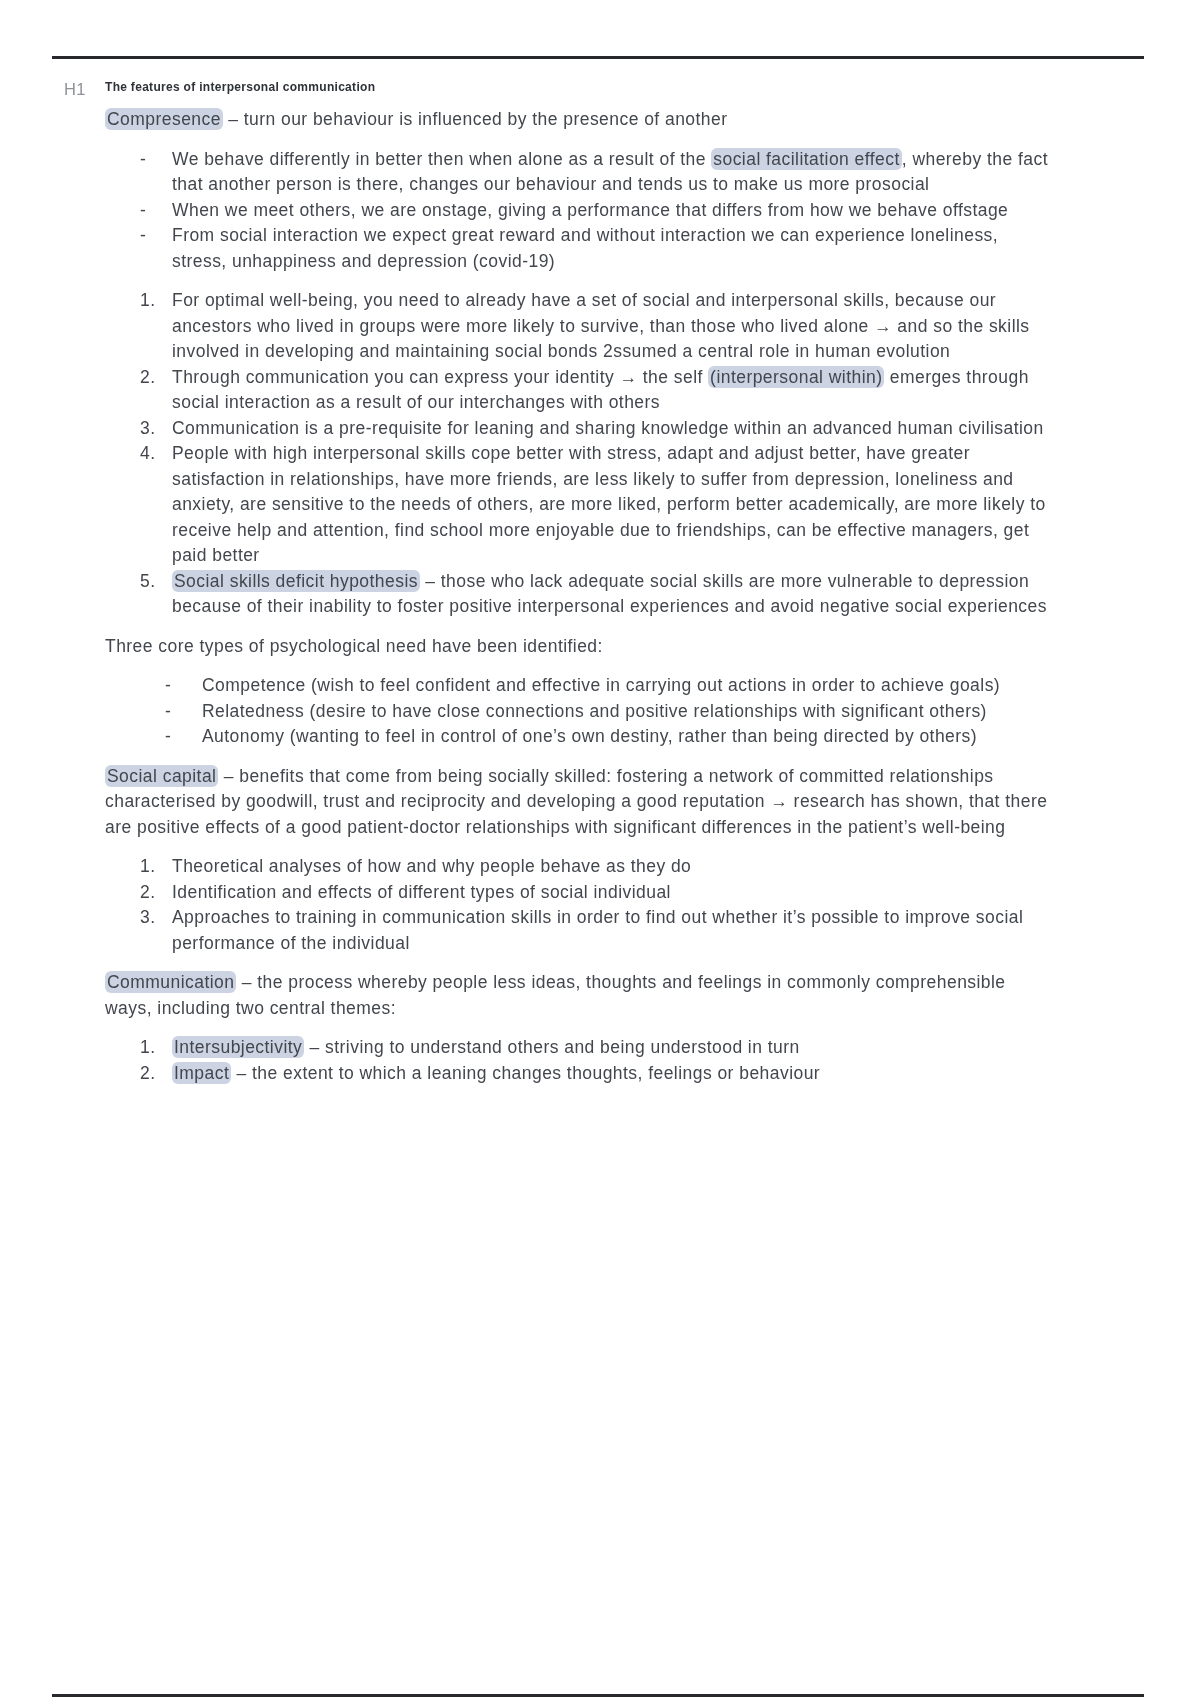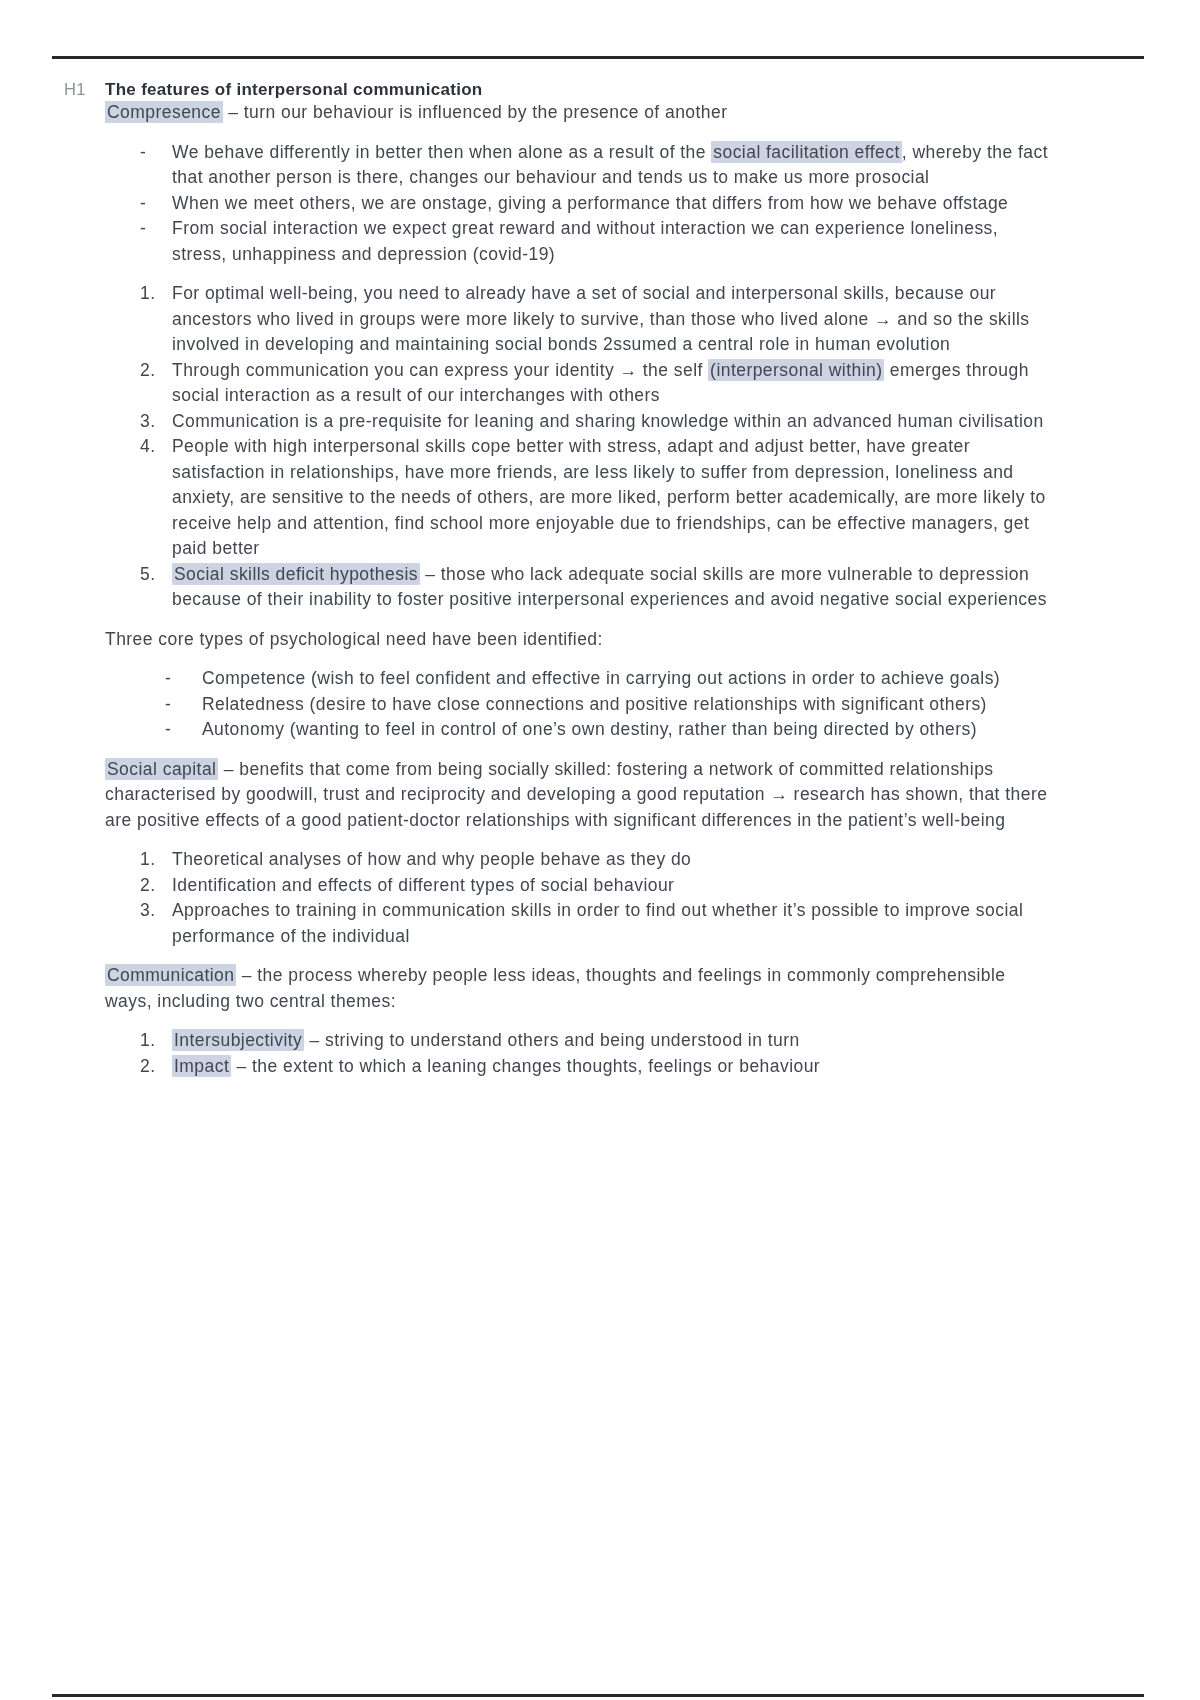--- a/index.html
+++ b/index.html
@@ -23,33 +23,33 @@
   .rule.top { top:56px; }
   .rule.bottom { top:1694px; }
   .content {
     position:absolute;
     top:80px; left:0; right:0;
   }
   .heading-row {
     display:flex;
     align-items:flex-start;
     margin-left:64px;
-    margin-bottom:0;
+    margin-bottom:8px;
   }
   .heading-label {
     color:#8f9399;
     font-size:16.5px;
     width:41px;
     flex:none;
     letter-spacing:0.3px;
   }
   .page-title {
     font-weight:bold;
     color:#2e3238;
-    font-size:17px;
+    font-size:12px;
     letter-spacing:0.3px;
   }
   .doc-body {
     margin-left:105px;
     width:950px;
     font-size:17.5px;
     line-height:25.5px;
     letter-spacing:0.45px;
     color:#42464d;
   }
@@ -57,21 +57,21 @@
   .block:last-child { margin-bottom:0; }
   .para { }
   .li { display:flex; }
   .lvl1 .marker { margin-left:35px; width:32px; flex:none; }
   .lvl1 .li-text { flex:1; }
   .lvl2 .marker { margin-left:60px; width:37px; flex:none; }
   .lvl2 .li-text { flex:1; }
   .hl {
     background:#ccd3e2;
     padding:1px 2px;
-    border-radius:1px;
+    border-radius:6px;
   }
 </style>
 </head>
 <body>
 
 <div class="page">
   <div class="rule top"></div>
 
   <div class="content">
     <div class="heading-row">
@@ -133,21 +133,21 @@
           </div>
         </div>
         <div class="para block"><span class="hl">Social capital</span><span> – benefits that come from being socially skilled: fostering a network of committed relationships characterised by goodwill, trust and reciprocity and developing a good reputation → research has shown, that there are positive effects of a good patient-doctor relationships with significant differences in the patient’s well-being</span></div>
         <div class="list block lvl1">
           <div class="li">
             <span class="marker">1.</span>
             <div class="li-text"><span>Theoretical analyses of how and why people behave as they do</span></div>
           </div>
           <div class="li">
             <span class="marker">2.</span>
-            <div class="li-text"><span>Identification and effects of different types of social behaviour</span></div>
+            <div class="li-text"><span>Identification and effects of different types of social individual</span></div>
           </div>
           <div class="li">
             <span class="marker">3.</span>
             <div class="li-text"><span>Approaches to training in communication skills in order to find out whether it’s possible to improve social performance of the individual</span></div>
           </div>
         </div>
         <div class="para block"><span class="hl">Communication</span><span> – the process whereby people less ideas, thoughts and feelings in commonly comprehensible ways, including two central themes:</span></div>
         <div class="list block lvl1">
           <div class="li">
             <span class="marker">1.</span>

